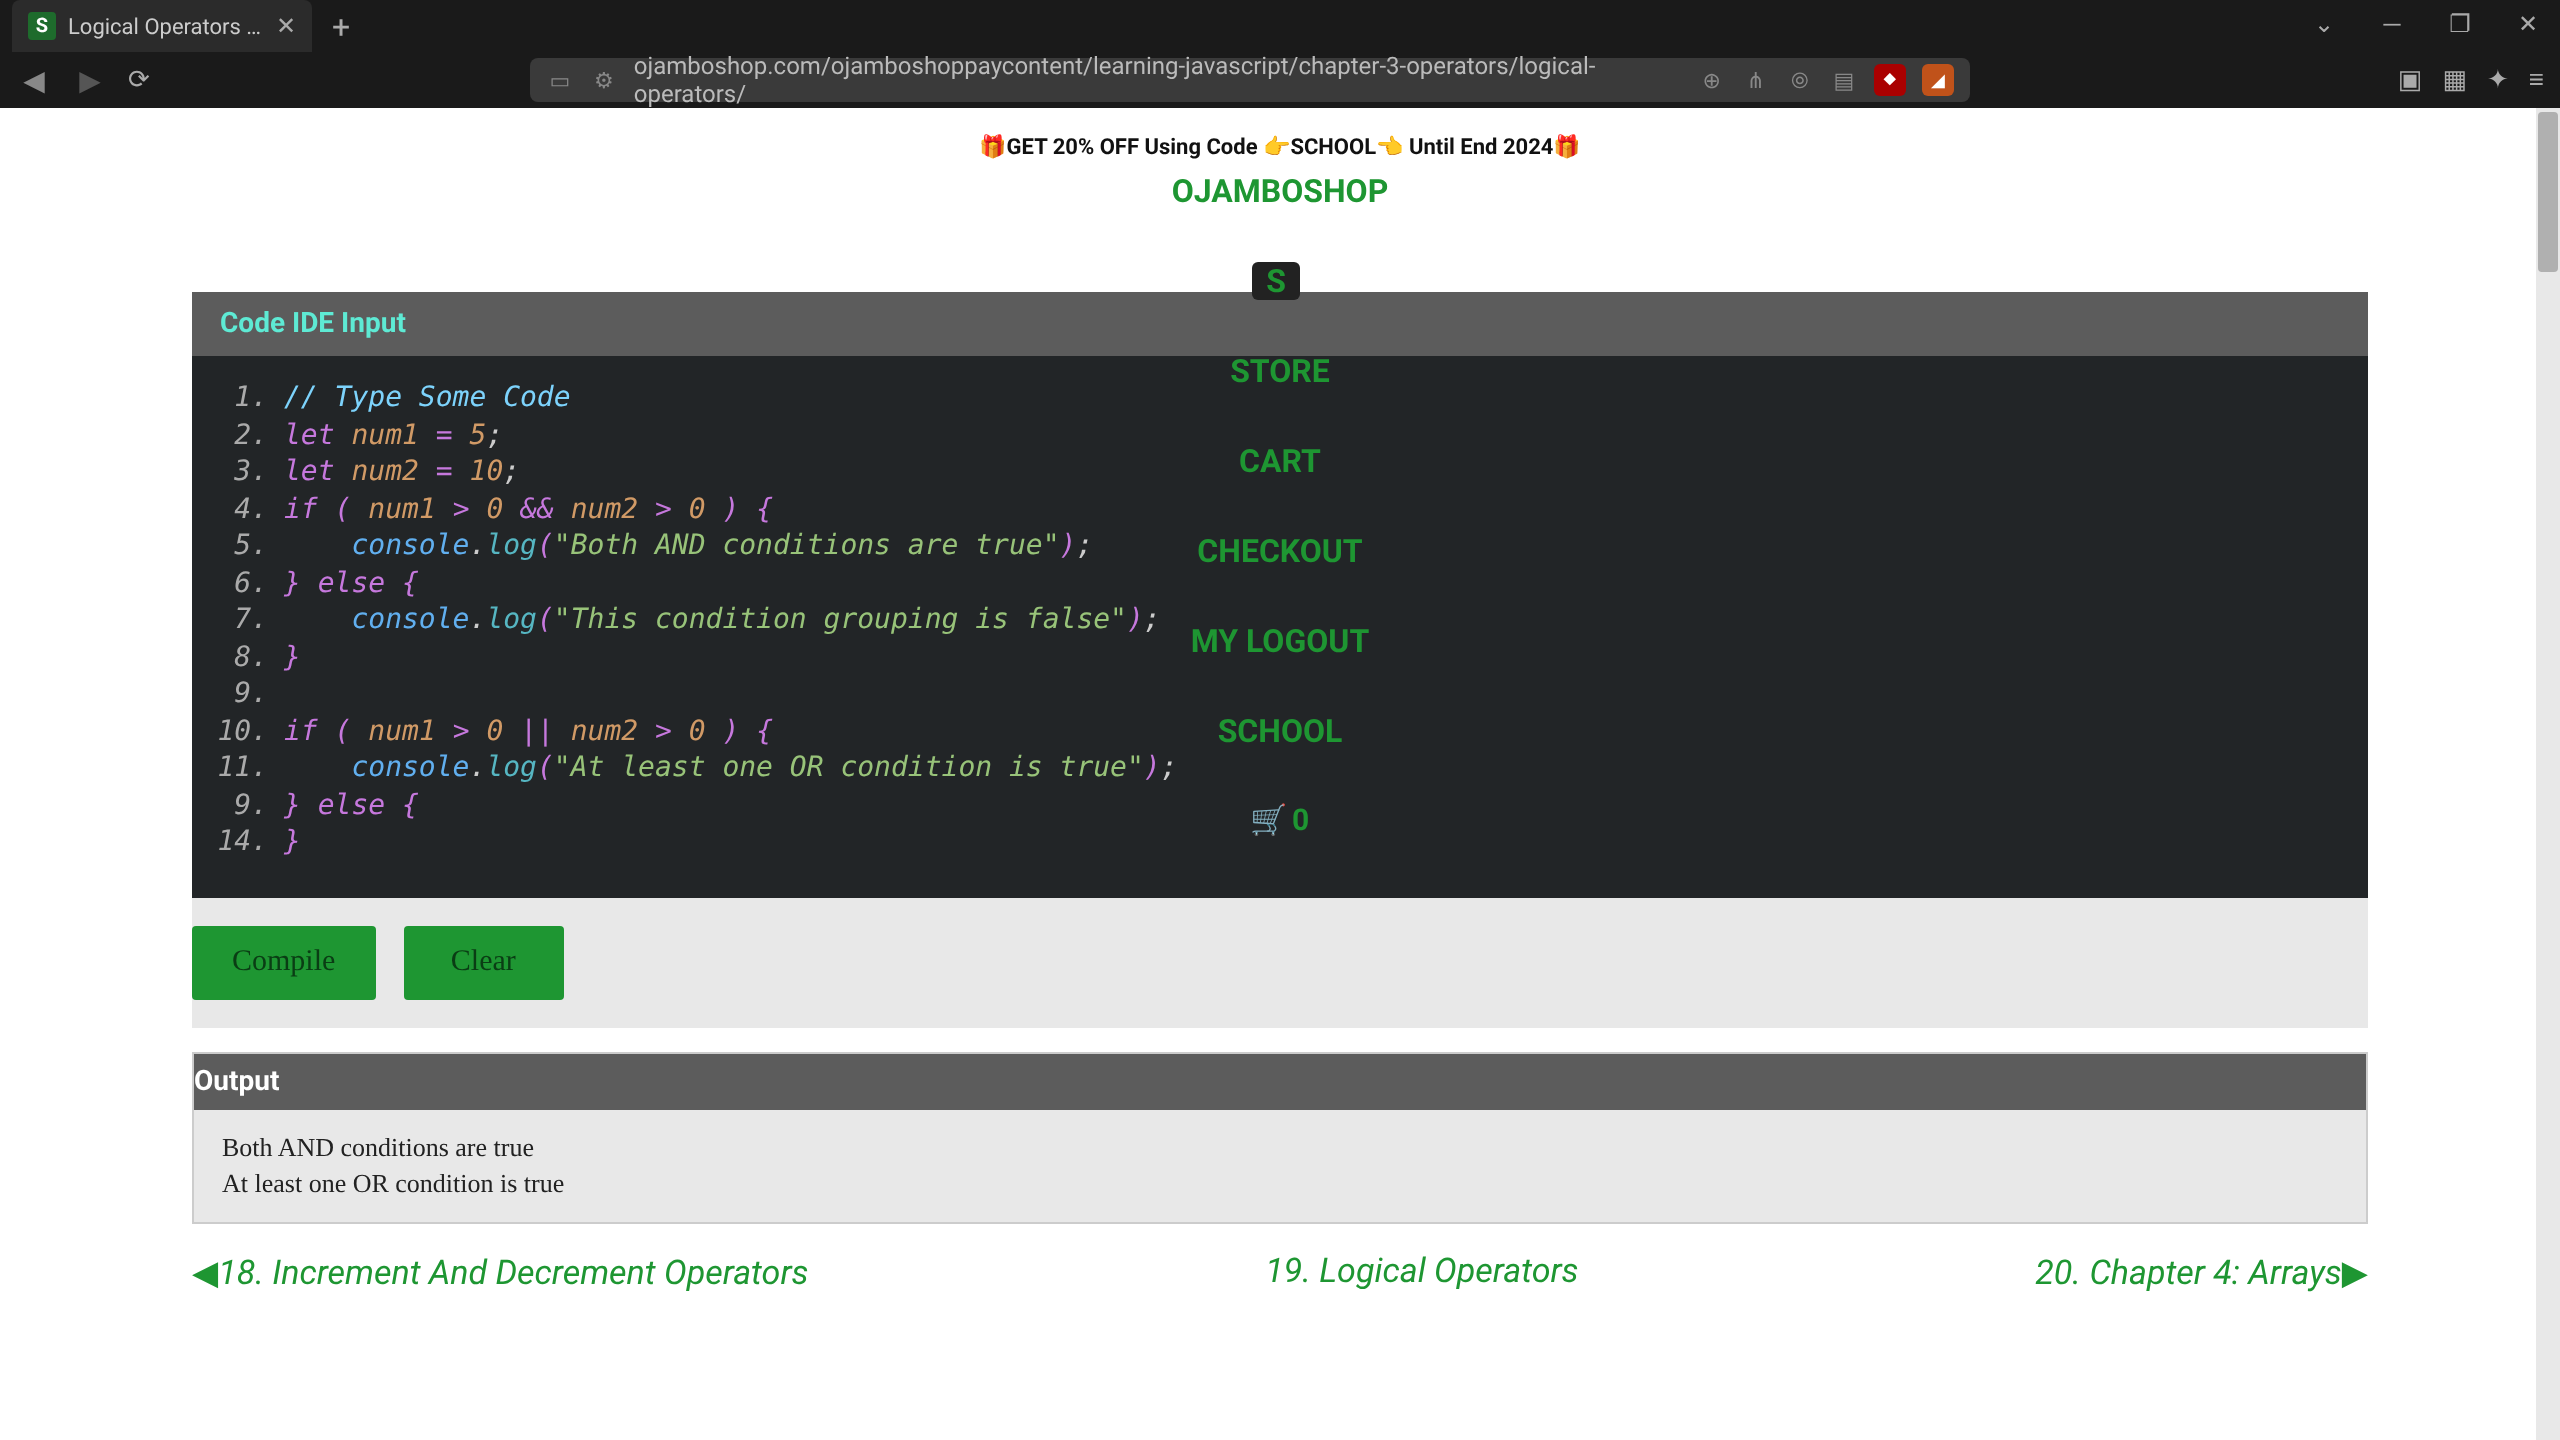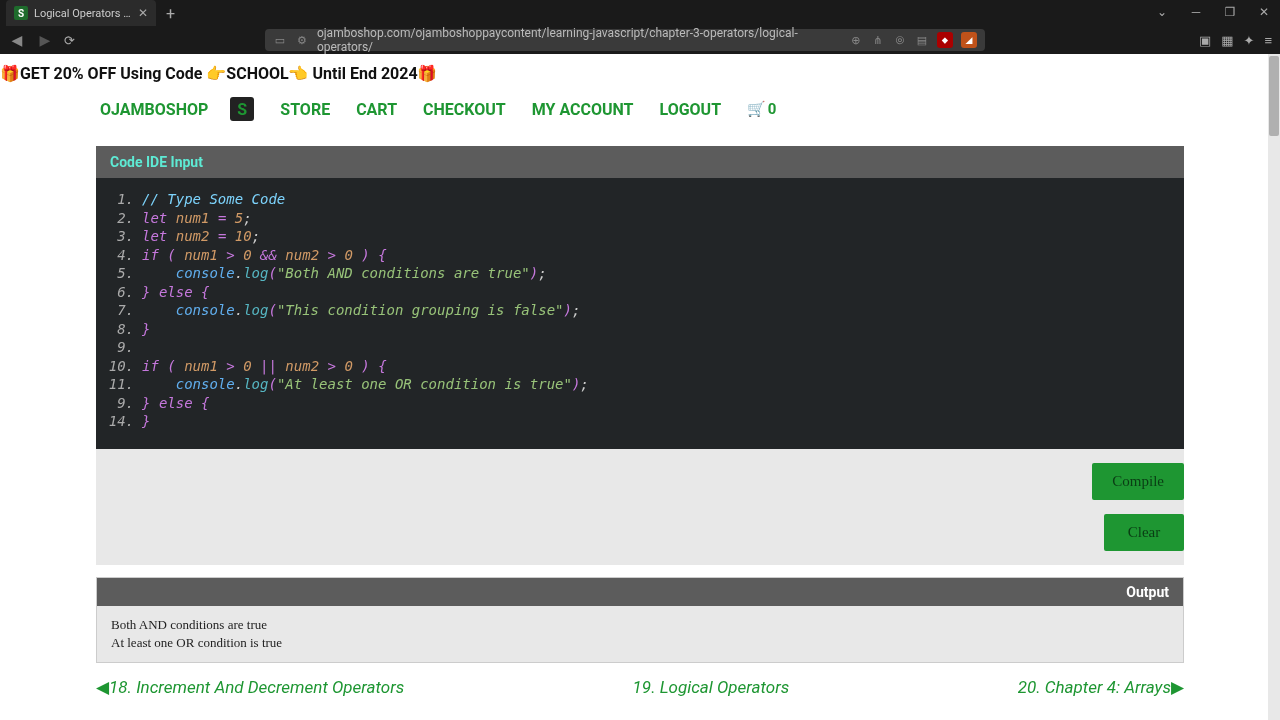--- a/index.html
+++ b/index.html
@@ -101,33 +101,35 @@
     top: 2px;
     height: 80px;
     background: #b0b0b0;
     border-radius: 2px;
   }
   .promo-bar {
     height: 32px;
     background: #fff;
     display: flex;
     align-items: center;
-    font-size: 16px;
+    justify-content: center;
+    font-size: 11px;
     font-weight: bold;
     color: #111;
     padding-top: 6px;
   }
   .nav-bar {
     height: 46px;
     display: flex;
     align-items: center;
     padding: 0 100px;
     gap: 26px;
     font-weight: 700;
     font-size: 16px;
+    flex-direction: column;
   }
   .nav-link { color: #1e9632; cursor: pointer; }
   .brand-logo {
     width: 24px; height: 24px;
     background: #222;
     color: #1e9632;
     font-weight: bold;
     font-size: 16px;
     display: inline-flex;
     align-items: center;
@@ -171,22 +173,21 @@
   .pn { color: #c678dd; }
   .fn { color: #61afef; margin-top: 12px; }
   .mt { color: #56b6c2; }
   .str { color: #98c379; }
   .pl { color: #ccc; }
 
   .button-area {
     background: #e8e8e8;
     padding: 14px 0;
     display: flex;
-    flex-direction: column;
-    align-items: flex-end;
+    align-items: center;
     gap: 14px;
   }
   .action-btn {
     background: #1e9632;
     color: #0a3d14;
     border: none;
     padding: 10px 20px;
     font-size: 15px;
     font-family: Georgia, serif;
     cursor: pointer;
@@ -197,22 +198,21 @@
   .output-panel {
     margin-top: 12px;
     background: #e8e8e8;
     border: 1px solid #ccc;
   }
   .output-header {
     background: #5c5c5c;
     color: #fff;
     font-weight: bold;
     font-size: 14px;
-    padding: 6px 14px;
-    text-align: right;
+    padding: 6px 0;
   }
   .output-body {
     font-family: Liberation Serif, serif;
     font-size: 13px;
     color: #222;
     padding: 10px 14px;
     line-height: 18px;
     white-space: pre;
   }
 
@@ -275,22 +275,22 @@
   <div class="promo-bar">
     <span>🎁GET 20% OFF Using Code 👉SCHOOL👈 Until End 2024🎁</span>
   </div>
 
   <div class="nav-bar">
     <span class="nav-link">OJAMBOSHOP</span>
     <span class="brand-logo">S</span>
     <span class="nav-link">STORE</span>
     <span class="nav-link">CART</span>
     <span class="nav-link">CHECKOUT</span>
-    <span class="nav-link">MY ACCOUNT</span>
-    <span class="nav-link">LOGOUT</span>
+    <span class="nav-link">MY LOGOUT</span>
+    <span class="nav-link">SCHOOL</span>
     <span class="cart-icon">🛒<span>0</span></span>
   </div>
 
   <div class="content">
 
     <div class="panel">
       <div class="panel-header">Code IDE Input</div>
       <div class="code-body">
         <div class="code-line">
             <span class="ln">1</span>

